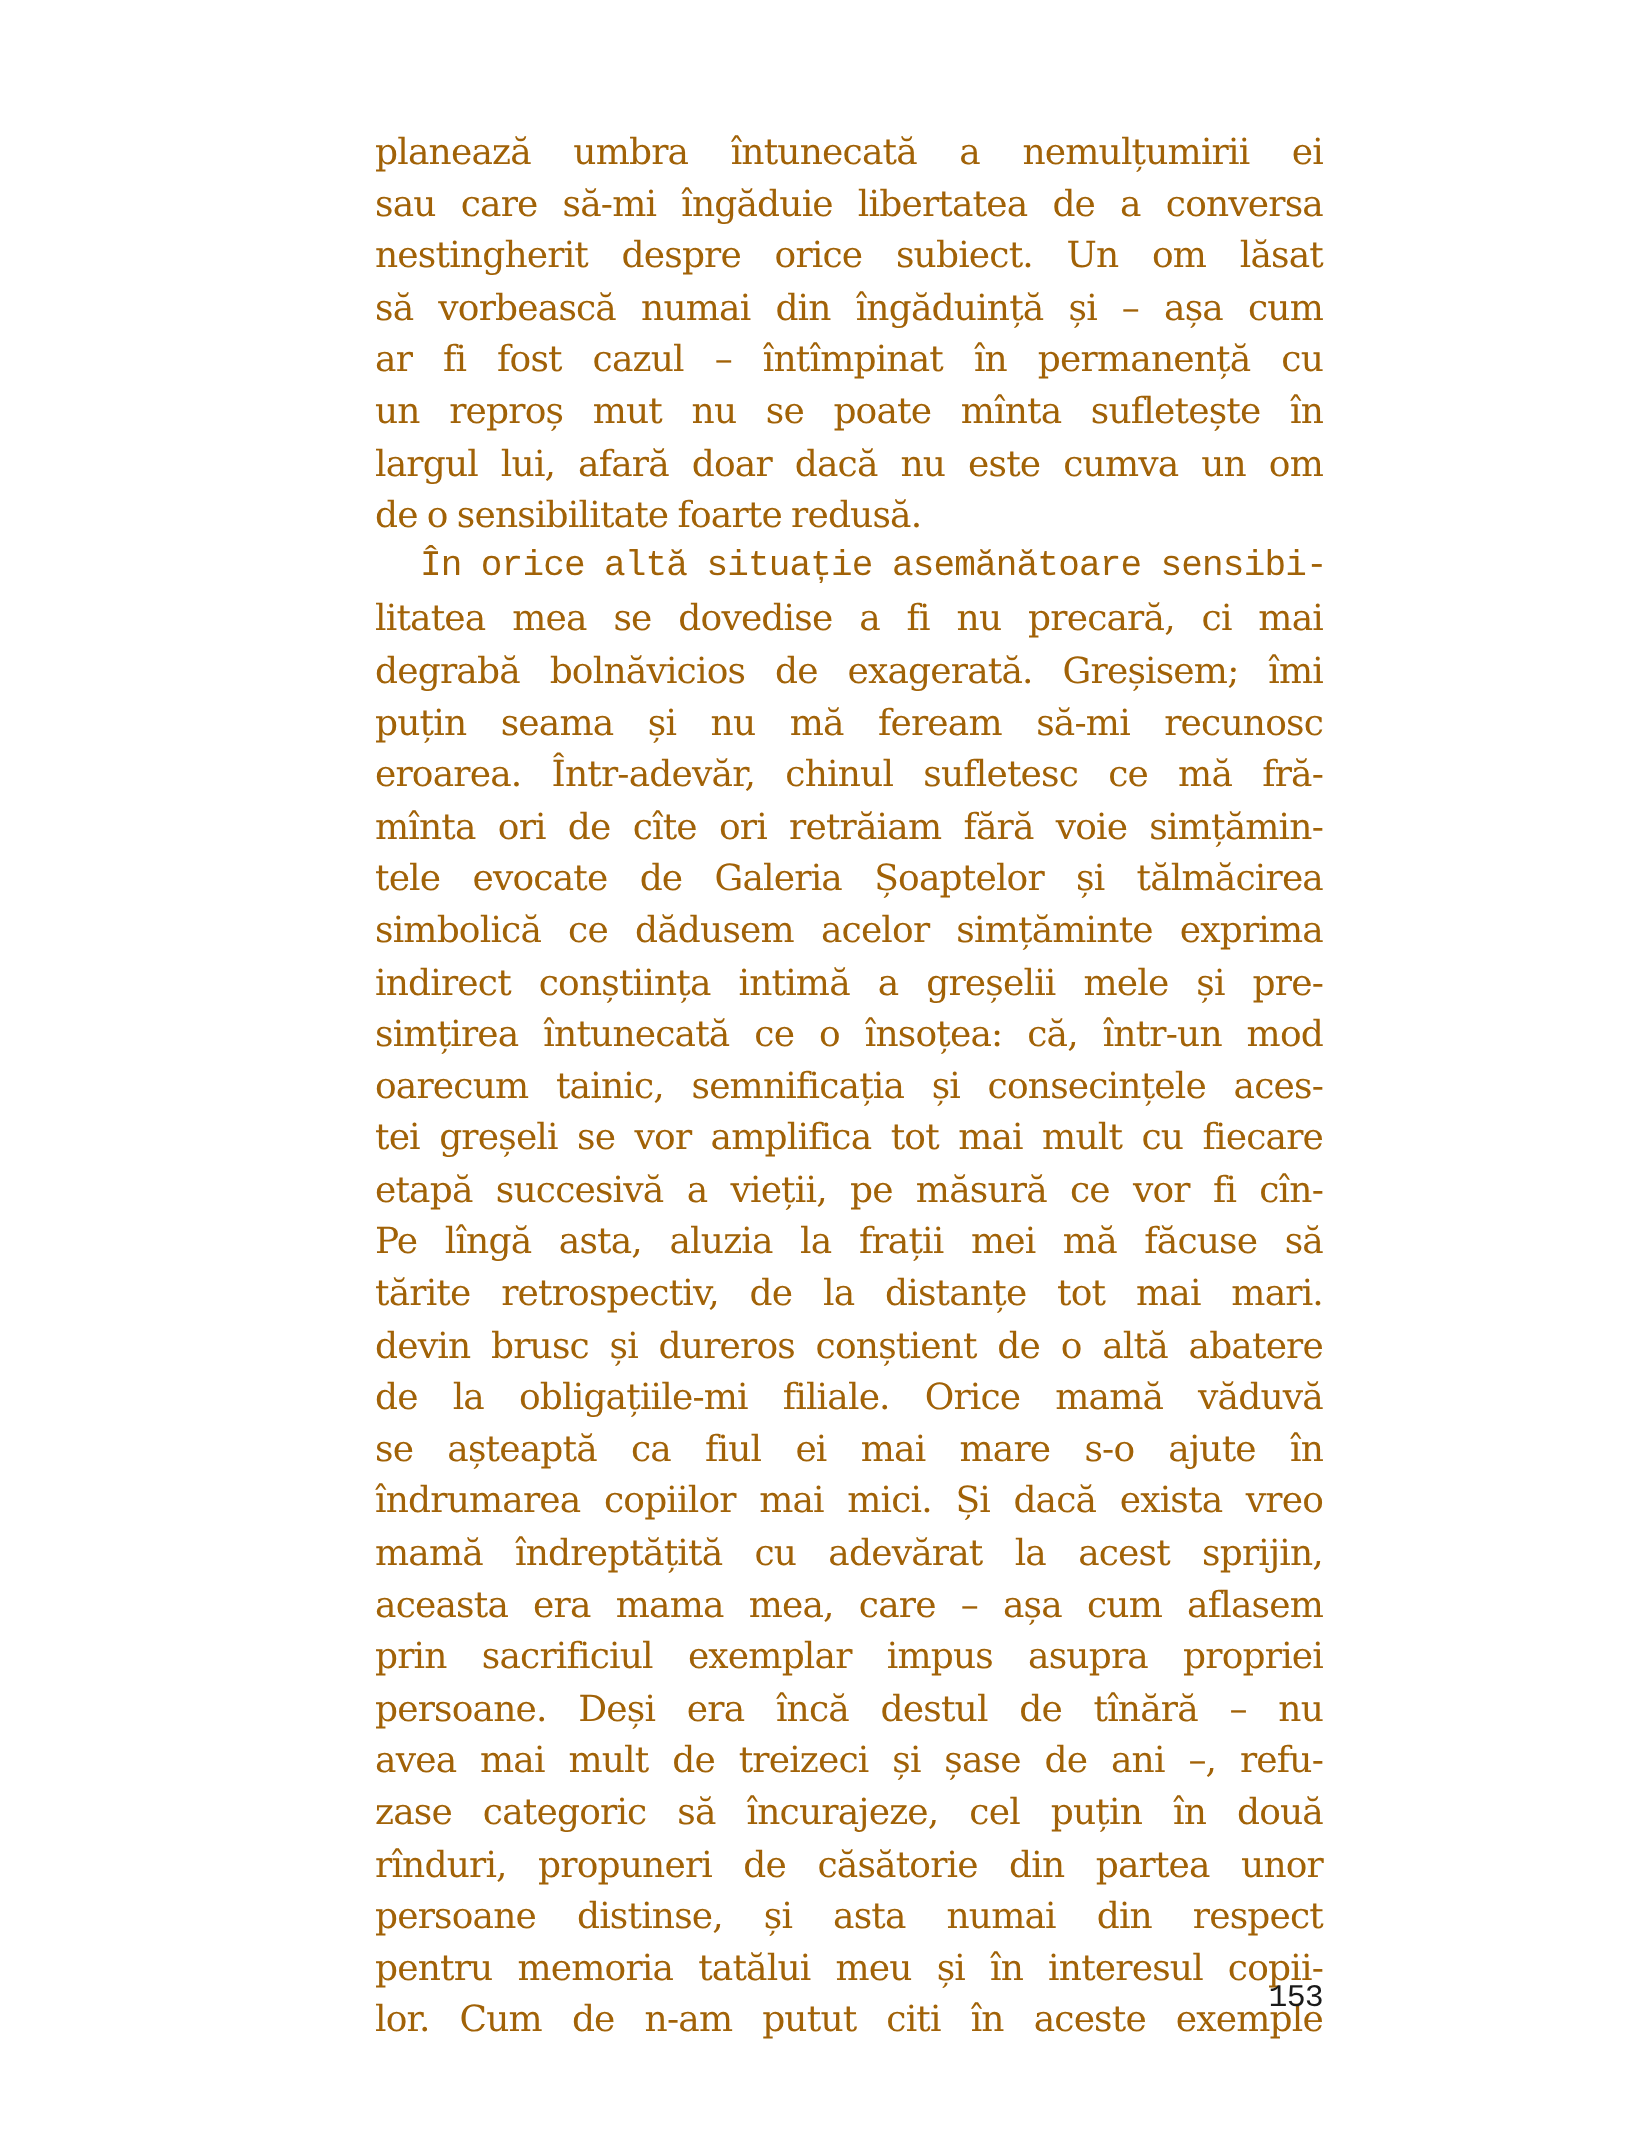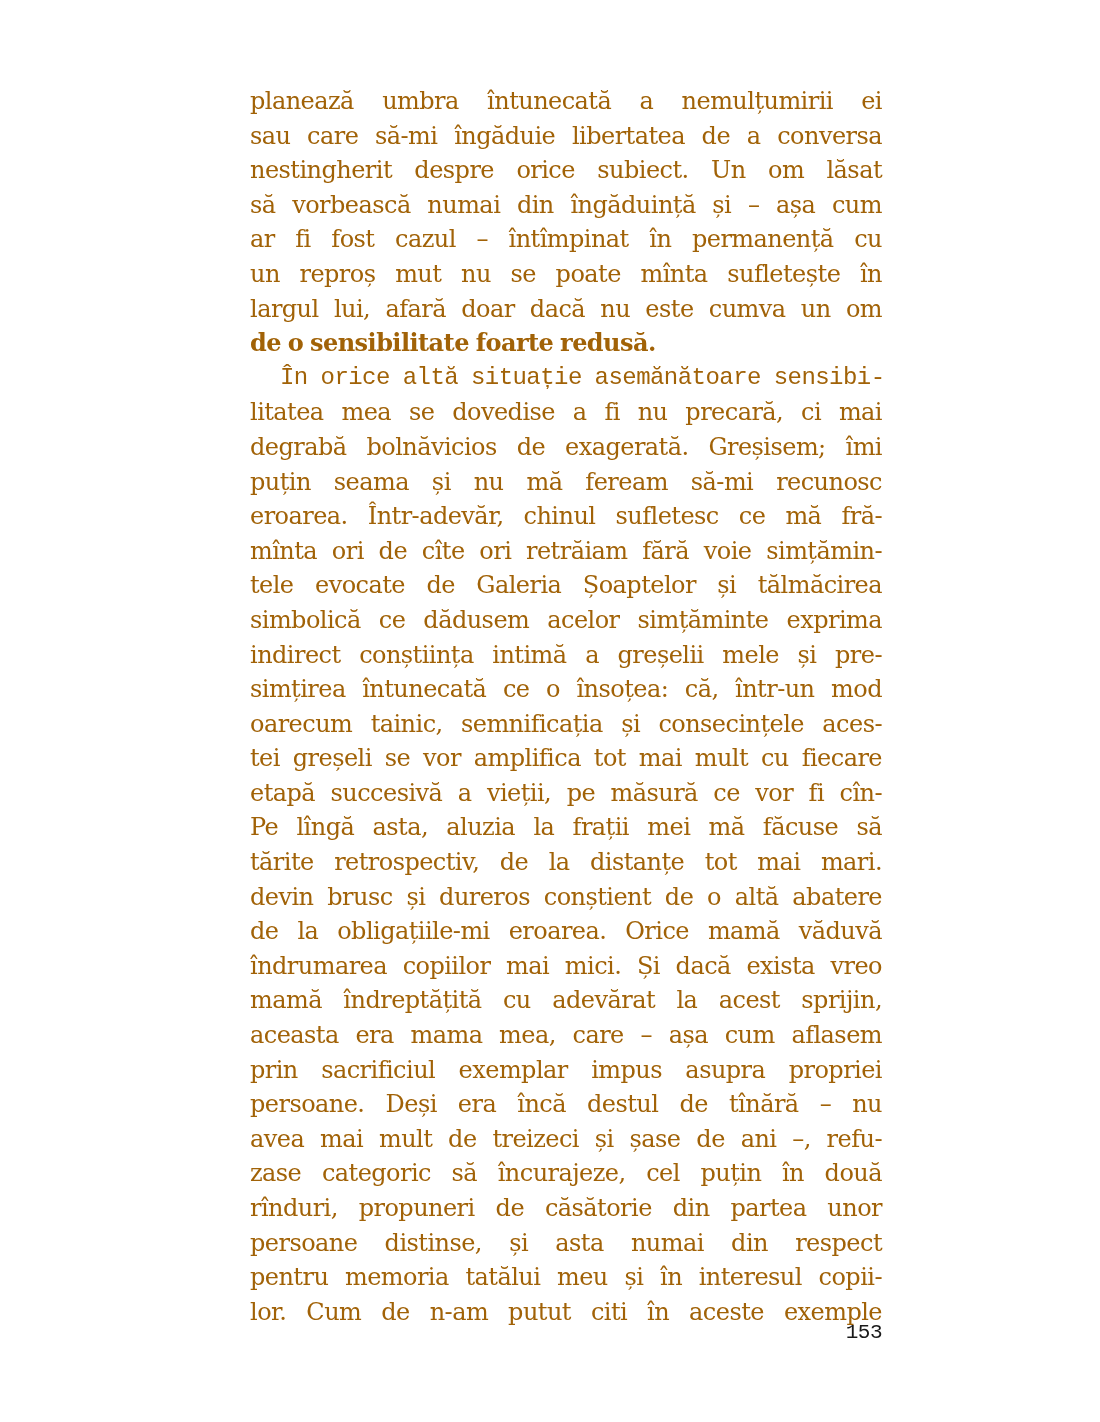--- a/index.html
+++ b/index.html
@@ -27,21 +27,20 @@
       font-size: 24px;
       color: #a16207;
       white-space: nowrap;
       text-align: justify;
       text-align-last: justify;
       letter-spacing: -0.55px;
       word-spacing: -1px;
     }
     .line.last {
       text-align-last: left;
-      font-weight: bold;
     }
     .line.indent {
       padding-left: 30px;
       box-sizing: border-box;
       font-family: Liberation Mono, monospace;
     }
     .page-number {
       position: absolute;
       left: 832px;
       top: 1321px;
@@ -77,21 +76,22 @@
     <span class="line">tele evocate de Galeria Șoaptelor și tălmăcirea</span>
     <span class="line">simbolică ce dădusem acelor simțăminte exprima</span>
     <span class="line">indirect conștiința intimă a greșelii mele și pre-</span>
     <span class="line">simțirea întunecată ce o însoțea: că, într-un mod</span>
     <span class="line">oarecum tainic, semnificația și consecințele aces-</span>
     <span class="line">tei greșeli se vor amplifica tot mai mult cu fiecare</span>
     <span class="line">etapă succesivă a vieții, pe măsură ce vor fi cîn-</span>
     <span class="line">Pe lîngă asta, aluzia la frații mei mă făcuse să</span>
     <span class="line">tărite retrospectiv, de la distanțe tot mai mari.</span>
     <span class="line">devin brusc și dureros conștient de o altă abatere</span>
-    <span class="line">de la obligațiile-mi eroarea. Orice mamă văduvă</span>
+    <span class="line">de la obligațiile-mi filiale. Orice mamă văduvă</span>
+    <span class="line">se așteaptă ca fiul ei mai mare s-o ajute în</span>
     <span class="line">îndrumarea copiilor mai mici. Și dacă exista vreo</span>
     <span class="line">mamă îndreptățită cu adevărat la acest sprijin,</span>
     <span class="line">aceasta era mama mea, care – așa cum aflasem</span>
     <span class="line">prin sacrificiul exemplar impus asupra propriei</span>
     <span class="line">persoane. Deși era încă destul de tînără – nu</span>
     <span class="line">avea mai mult de treizeci și șase de ani –, refu-</span>
     <span class="line">zase categoric să încurajeze, cel puțin în două</span>
     <span class="line">rînduri, propuneri de căsătorie din partea unor</span>
     <span class="line">persoane distinse, și asta numai din respect</span>
     <span class="line">pentru memoria tatălui meu și în interesul copii-</span>

